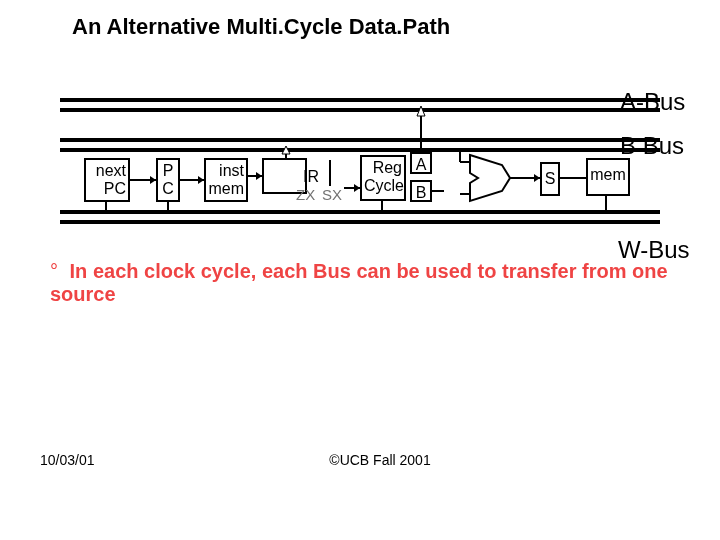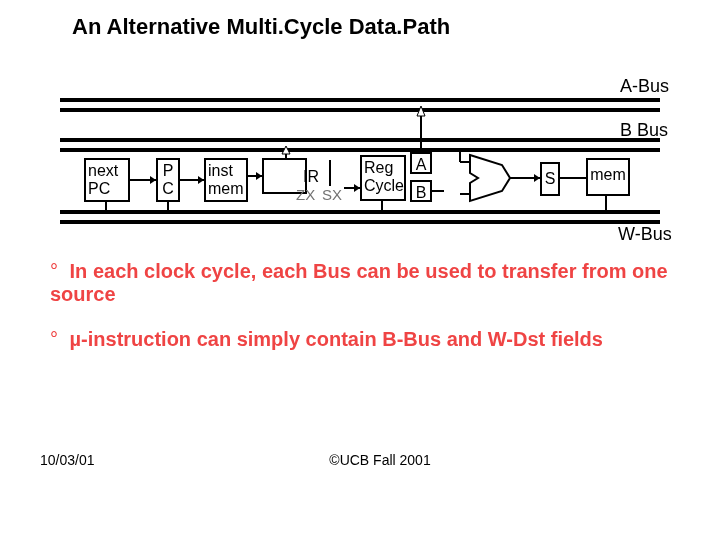--- a/index.html
+++ b/index.html
@@ -1,21 +1,21 @@
 <!DOCTYPE html>
 <html><head>
 <meta charset="utf-8">
 <style>
   * { margin: 0; padding: 0; box-sizing: border-box; }
   html, body { width: 720px; height: 540px; background: #fff; font-family: Arial, Helvetica, sans-serif; }
   .slide { position: relative; width: 720px; height: 492px; }
   .title { position: absolute; left: 72px; top: 14px; font-size: 22px; font-weight: bold; color: #000; }
-  .bus-label { position: absolute; font-size: 18px; color: #000; }
+  .bus-label { position: absolute; font-size: 24px; color: #000; margin-top: 12px; }
   .hbar { position: absolute; height: 4px; background: #000; }
-  .box { position: absolute; border: 2px solid #000; background: #fff; font-size: 16px; line-height: 1.1; text-align: left; padding: 2px 2px; }
+  .box { position: absolute; border: 2px solid #000; background: #fff; font-size: 16px; line-height: 1.1; text-align: right; padding: 2px 2px; }
   .box.center { text-align: center; }
   .lbl { position: absolute; font-size: 15px; color: #737373; }
   .bullets { position: absolute; left: 50px; top: 260px; right: 30px; }
   .bullets .item { font-size: 20px; color: #ef4444; margin-bottom: 22px; }
   .bullets .deg { display: inline-block; width: 14px; }
   .footer-left { position: absolute; left: 40px; bottom: 24px; font-size: 14px; }
   .footer-center { position: absolute; left: 0; right: 0; bottom: 24px; text-align: center; font-size: 14px; padding-left: 40px; }
   svg.overlay { position: absolute; left: 0; top: 0; }
 </style>
 </head>
@@ -119,22 +119,18 @@
 
   <div class="box center" style="left:586px; top:158px; width:44px; height:38px; padding-top:6px;">
     <span>mem</span>
   </div>
 
   <div class="bullets">
     <div class="item">
       <span class="deg">°</span>
       <b>In each clock cycle, each Bus can be used to transfer from one source</b>
     </div>
-    <div class="item">
-      <span class="deg">°</span>
-      <b>µ-instruction can simply contain B-Bus and W-Dst fields</b>
-    </div>
   </div>
 
   <div class="footer-left">10/03/01</div>
   <div class="footer-center">©UCB Fall 2001</div>
 
 </div>
 
 </body></html>

